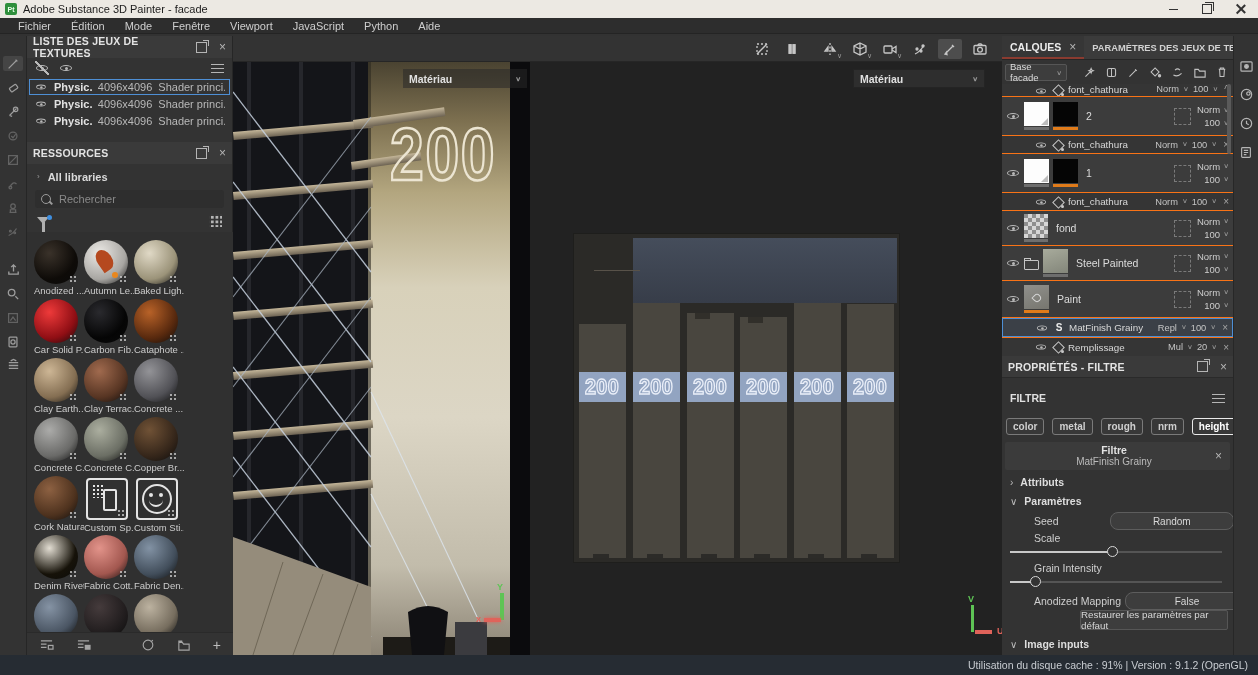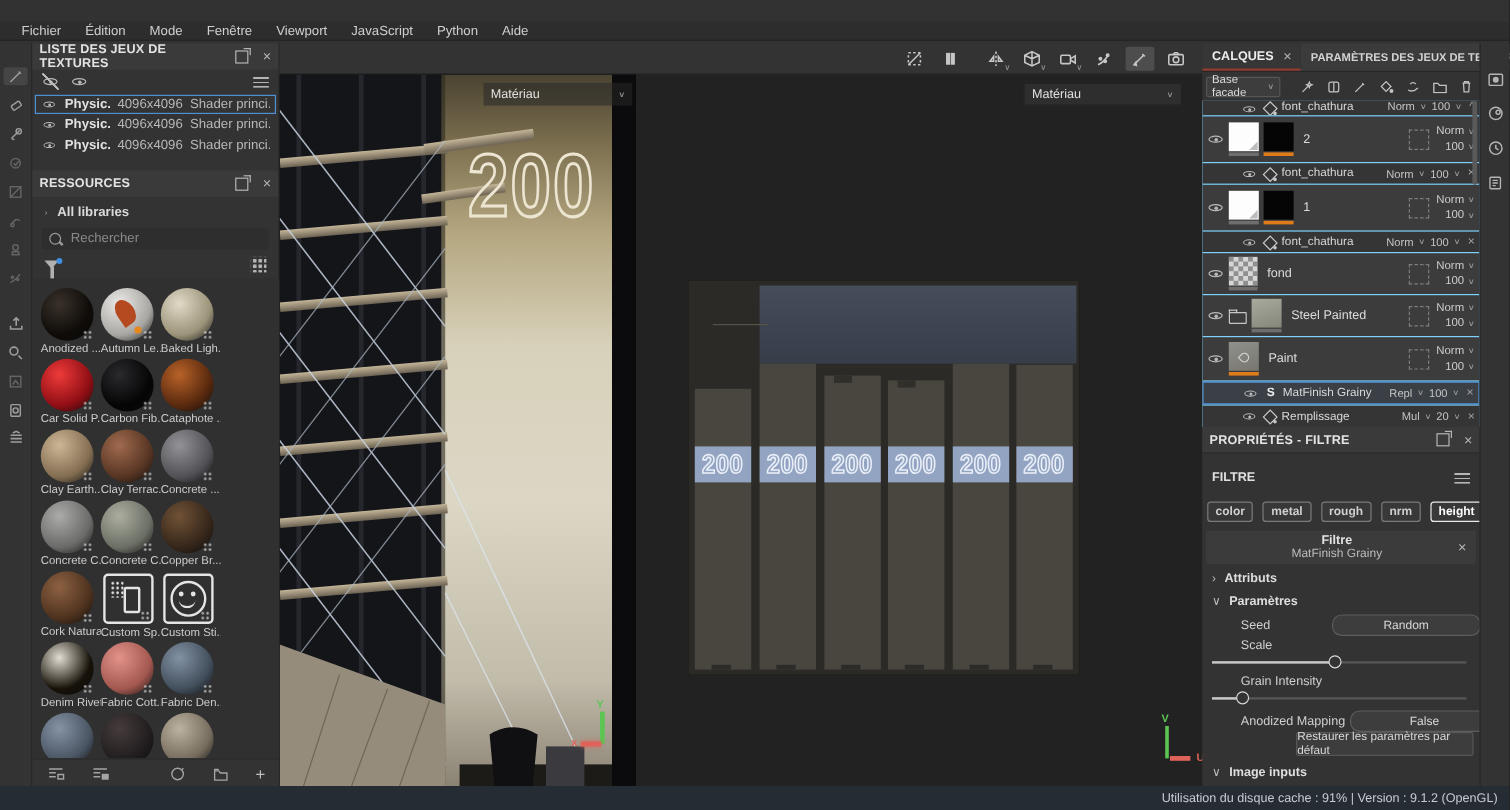--- a/index.html
+++ b/index.html
@@ -91,21 +91,21 @@
 
   
   .vtoolbar{left:233px;top:36px;width:769px;height:26px;background:#333333;border-bottom:1px solid #262626;display:flex;align-items:center;justify-content:flex-end;padding-right:10px;box-sizing:border-box;gap:6px;}
   .vtool{width:24px;height:20px;display:flex;align-items:center;justify-content:center;border-radius:2px;position:relative;}
   .vtool svg{stroke:#c6c6c6;fill:none;stroke-width:1.3;}
   .vtool.active{background:#4d4d4d;}
   .vtool .mini-chev{position:absolute;right:0px;bottom:-1px;font-size:7px;color:#999;}
 
   
   .vp3d{left:233px;top:62px;width:297px;height:593px;overflow:hidden;background:#141519;}
-  .matdrop{position:absolute;display:flex;align-items:center;height:19px;box-sizing:border-box;padding:0 6px;font-size:10.5px;color:#e0e0e0;}
+  .matdrop{position:absolute;display:flex;align-items:center;height:19px;box-sizing:border-box;padding:0 6px;font-size:10.5px;color:#e0e0e0;font-weight:bold;}
   .matdrop .chev{margin-left:auto;}
   .matdrop.vd3{left:170px;top:7px;width:124px;background:rgba(40,40,40,.55);}
   .matdrop.vd2{left:323px;top:7px;width:132px;background:#2e2e2e;border:1px solid #242424;}
   .wall-num{position:absolute;left:157px;top:50px;font-size:74px;font-weight:bold;letter-spacing:2px;transform:scaleX(.82);transform-origin:left;color:#ece5d2;}
   @supports (-webkit-text-stroke:1px black){
     .wall-num{color:transparent;-webkit-text-stroke:2.6px #ece5d2;}
     .uv-num{color:transparent!important;-webkit-text-stroke:1.4px #e9eef8;}
   }
   .giz{position:absolute;width:40px;height:52px;}
   .gz-vlabel{position:absolute;left:14px;top:0;font-size:9px;font-weight:bold;color:#5ec455;}
@@ -132,21 +132,21 @@
   .tabsbar{left:1002px;top:36px;width:231px;height:24px;background:#2e2e2e;display:flex;align-items:stretch;border-bottom:1px solid #262626;box-sizing:border-box;}
   .tab{display:flex;align-items:center;gap:8px;padding:0 8px;}
   .tab.active{background:#363636;border-bottom:2px solid #8a3b30;box-sizing:border-box;}
   .tab.active .tab-label{font-weight:bold;color:#ececec;font-size:10.5px;}
   .tab.inactive{background:#3b3b3b;flex:1;}
   .tab.inactive .tab-label{color:#d2d2d2;font-size:9.3px;font-weight:bold;white-space:nowrap;}
   .blendrow{left:1002px;top:60px;width:231px;height:24px;background:#333333;display:flex;align-items:center;padding:0 3px;gap:7px;box-sizing:border-box;}
   .basecolor{width:62px;height:17px;background:#3d3d3d;border:1px solid #565656;border-radius:2px;display:flex;align-items:center;padding:0 4px;box-sizing:border-box;font-size:9.5px;color:#ddd;gap:3px;}
   .blendrow .icons{margin-left:auto;display:flex;gap:9px;align-items:center;padding-right:2px;}
   .blendrow svg{stroke:#c2c2c2;fill:none;stroke-width:1.3;}
-  .layers-list{left:1002px;top:84px;width:231px;height:272px;background:#7dd3fc;overflow:hidden;}
+  .layers-list{left:1002px;top:84px;width:231px;height:272px;background:#f97316;overflow:hidden;}
   .lr{display:flex;align-items:center;box-sizing:border-box;}
   .lr.main{height:38px;background:#3c3c3c;margin-bottom:1px;padding:0 4px;gap:4px;}
   .lr.fx{height:17px;background:#353535;margin-bottom:1px;padding-left:32px;padding-right:4px;gap:4px;}
   .lr.fx.selected{border:1px solid #4e8fd5;background:#3b4047;}
   .lr.clip{height:12px;overflow:hidden;background:#353535;margin-bottom:1px;padding-left:32px;padding-right:4px;gap:4px;align-items:flex-start;}
   .thumbwrap{display:flex;flex-direction:column;align-items:center;gap:1px;}
   .thumb{width:25px;height:24px;box-sizing:border-box;}
   .thumb.white{background:#fdfdfd;position:relative;}
   .thumb.white::after{content:"";position:absolute;right:1px;bottom:1px;border-style:solid;border-width:0 0 7px 7px;border-color:transparent transparent #bcbcbc transparent;}
   .thumb.black{background:#050505;}
@@ -206,20 +206,35 @@
   .rstrip svg{stroke:#b5b5b5;fill:none;stroke-width:1.3;}
 
   
   .statusbar{left:0;top:655px;width:1258px;height:20px;background:#262c33;display:flex;align-items:center;justify-content:flex-end;padding-right:10px;box-sizing:border-box;color:#c8ccd1;font-size:10.5px;}
 </style>
 </head>
 <body>
 
 <div id="root">
 
+  <div class="abs titlebar">
+    <span class="appicon">Pt</span>
+    <span class="title-text">Adobe Substance 3D Painter - facade</span>
+    <div class="win-controls">
+      <span class="win-btn">
+          <span class="glyph-min"></span>
+        </span>
+      <span class="win-btn">
+          <span class="glyph-restore"></span>
+        </span>
+      <span class="win-btn">
+          <span class="glyph-close"></span>
+        </span>
+    </div>
+  </div>
 
   <div class="abs menubar">
       <span class="menu-item">Fichier</span>
       <span class="menu-item">Édition</span>
       <span class="menu-item">Mode</span>
       <span class="menu-item">Fenêtre</span>
       <span class="menu-item">Viewport</span>
       <span class="menu-item">JavaScript</span>
       <span class="menu-item">Python</span>
       <span class="menu-item">Aide</span>

